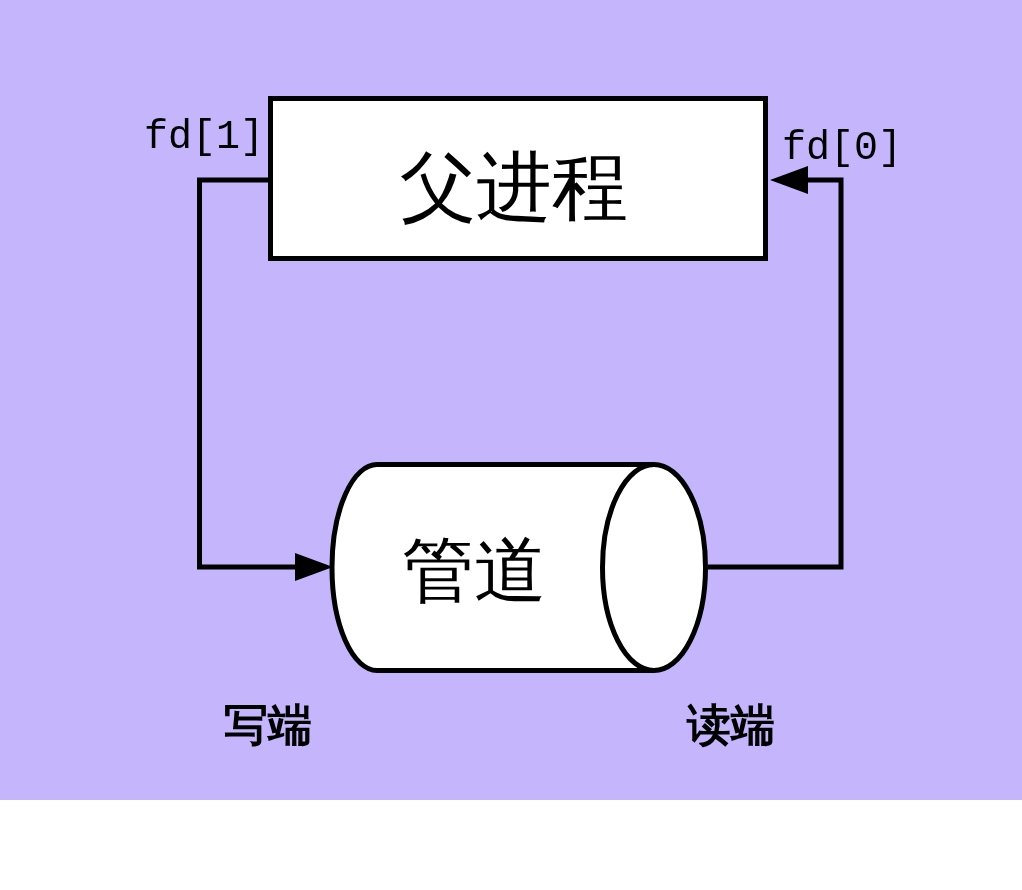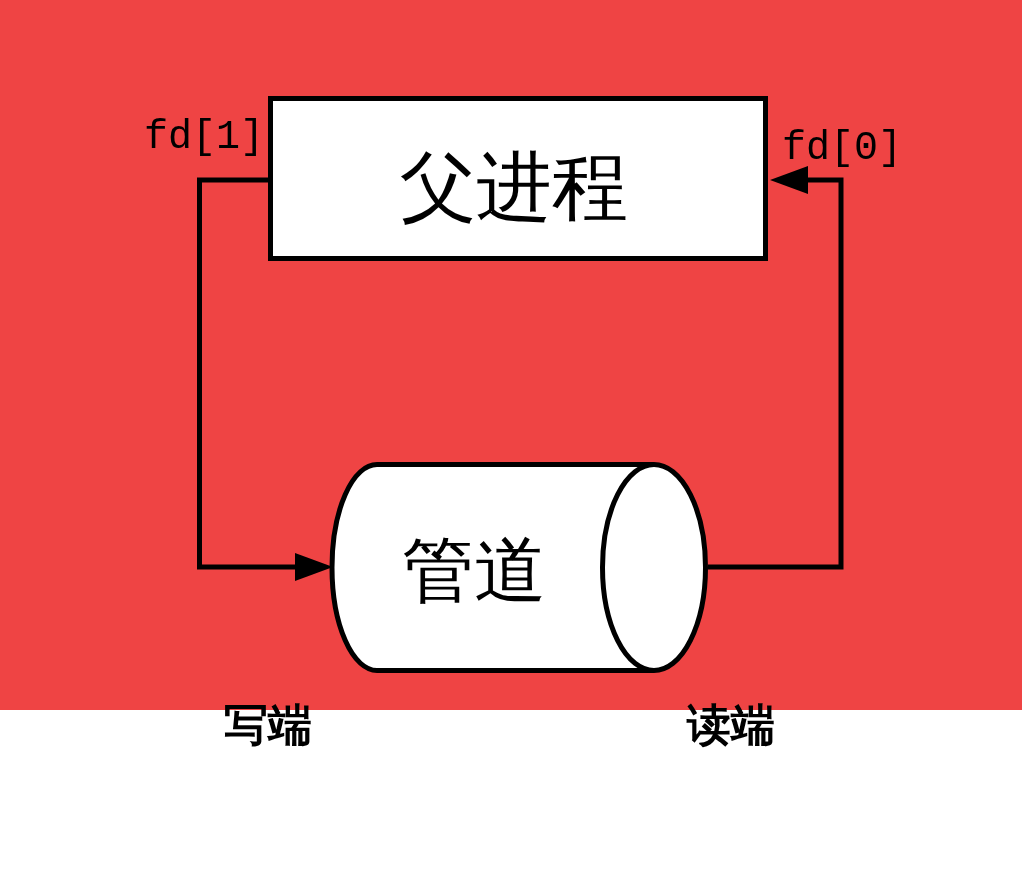--- a/index.html
+++ b/index.html
@@ -6,22 +6,22 @@
     margin: 0;
     padding: 0;
     background: #ffffff;
     width: 1022px;
     height: 890px;
     overflow: hidden;
   }
   .diagram-stage {
     position: relative;
     width: 1022px;
-    height: 710px;
-    background: #ef4444;
+    height: 800px;
+    background: #c4b5fd;
   }
   svg {
     display: block;
   }
   .shape {
     fill: #ffffff;
     stroke: #000000;
     stroke-width: 5;
     stroke-linejoin: miter;
   }

